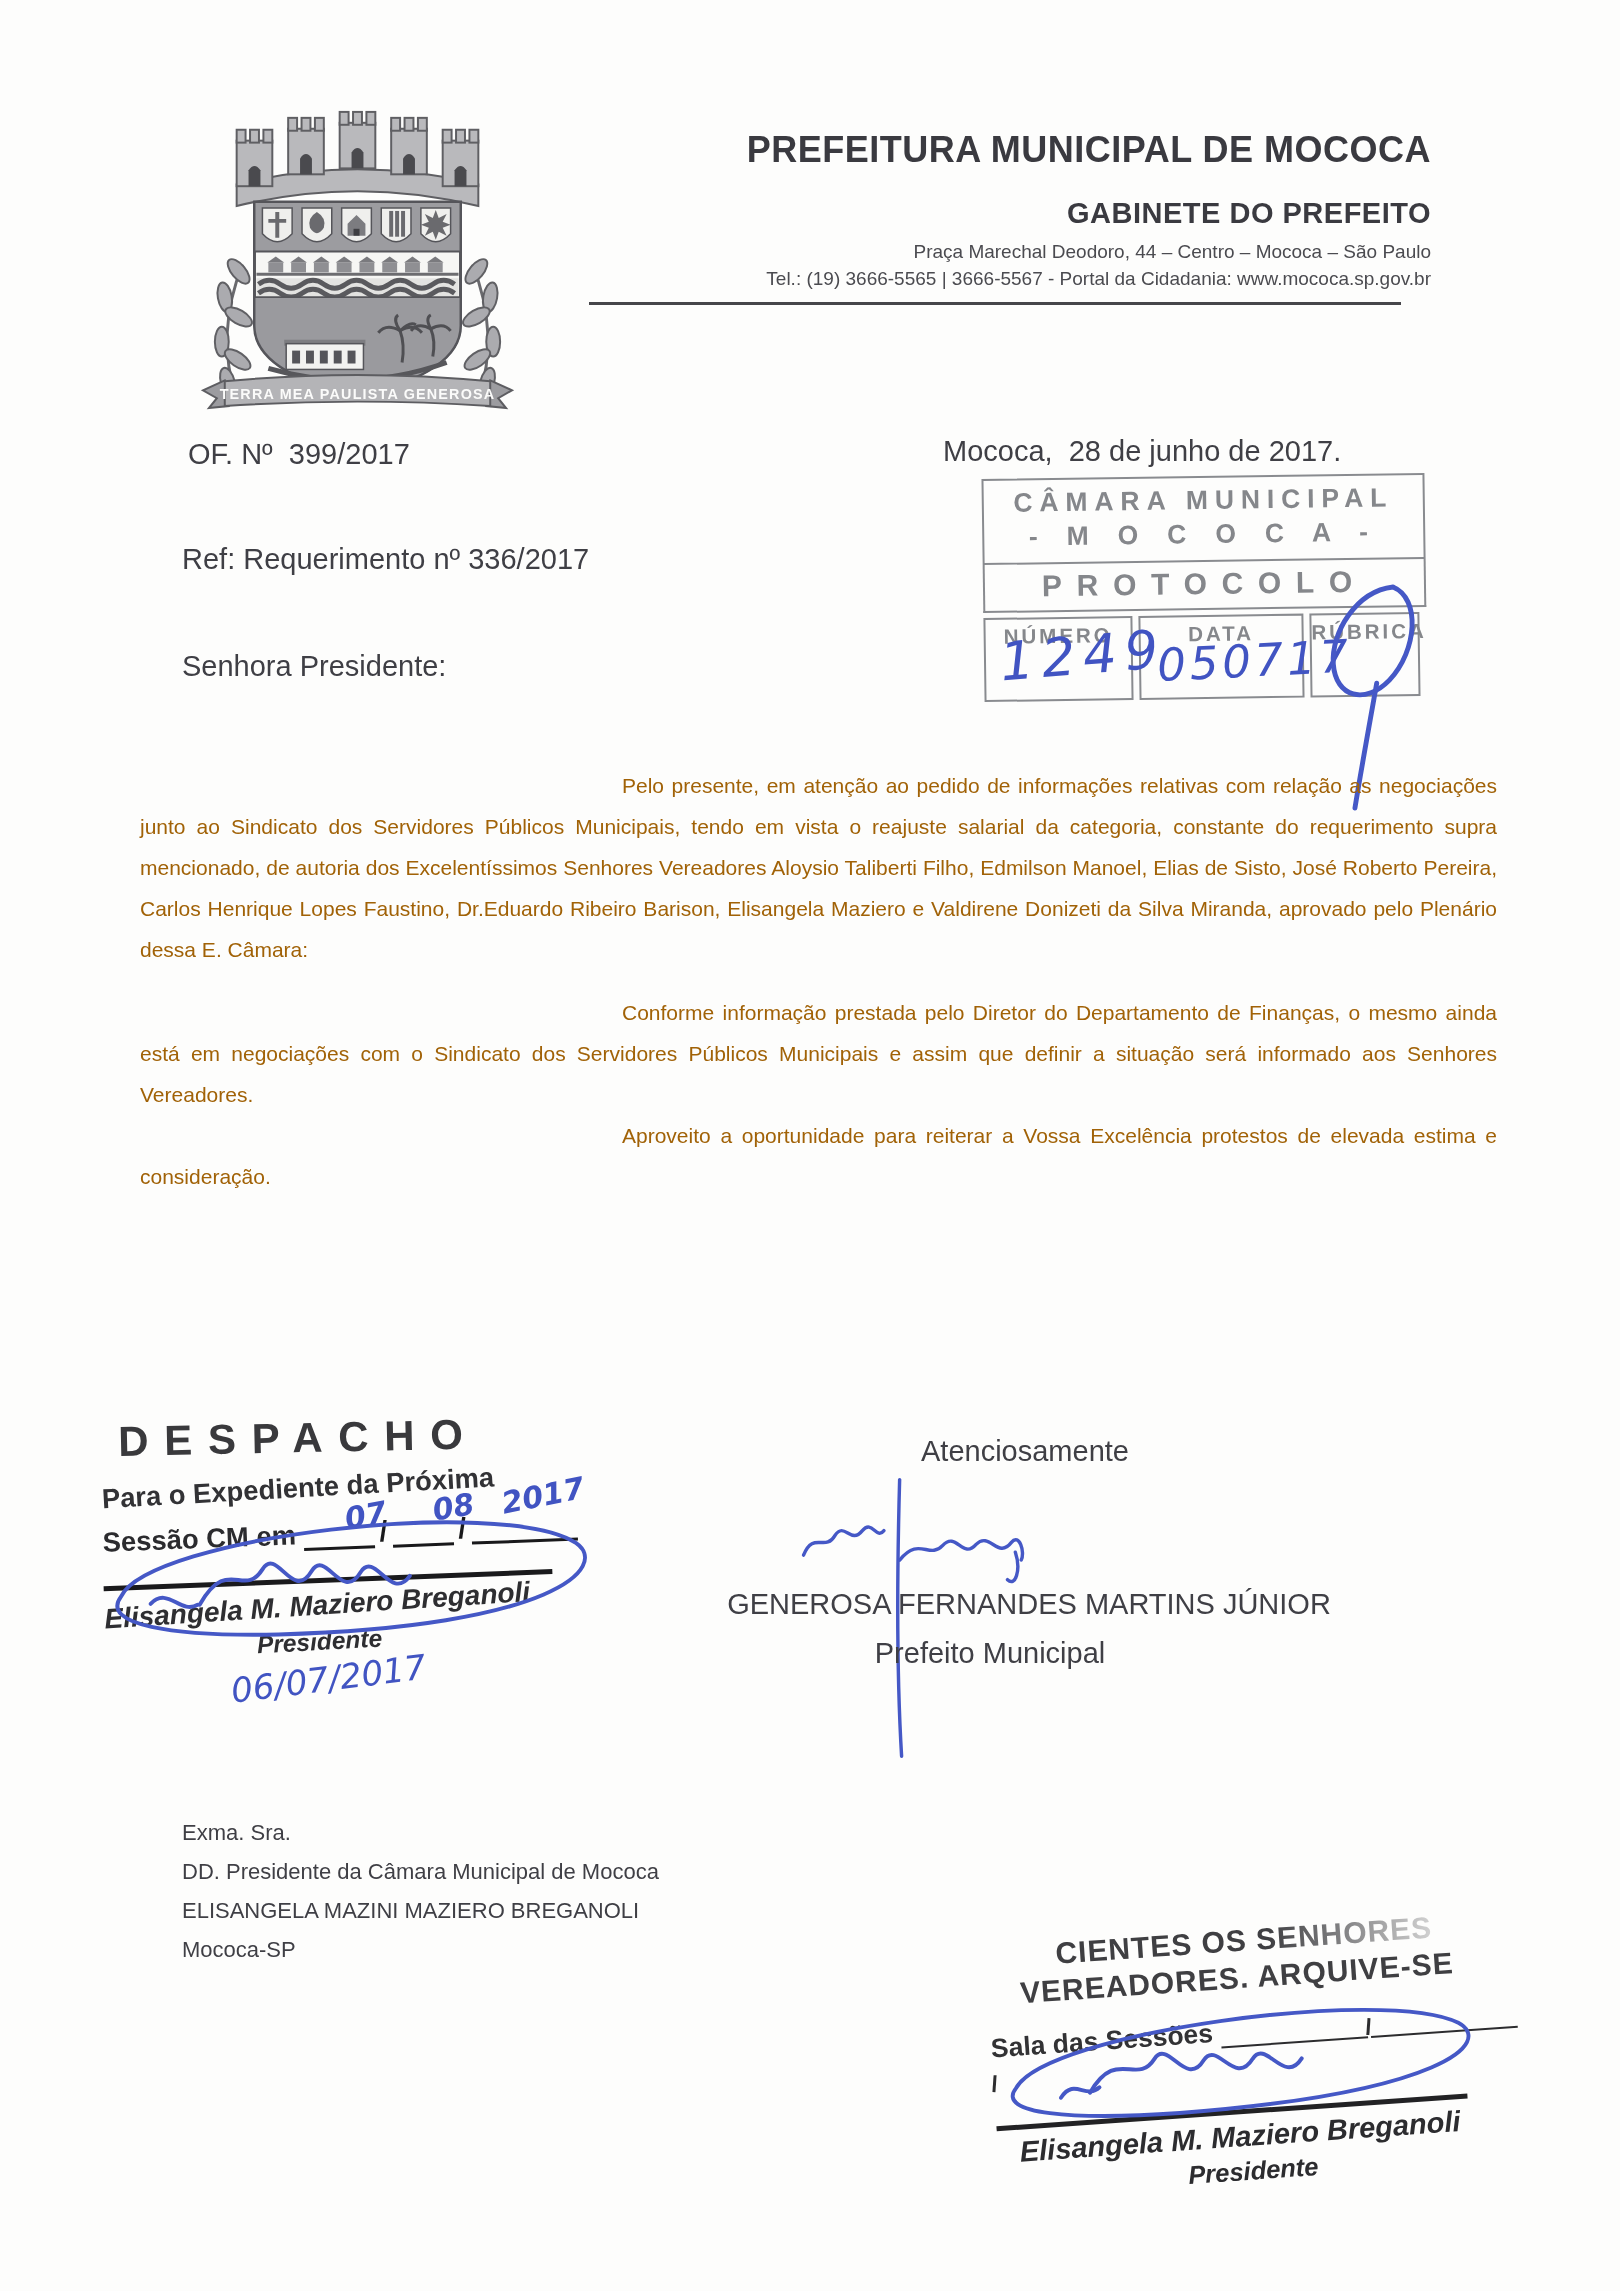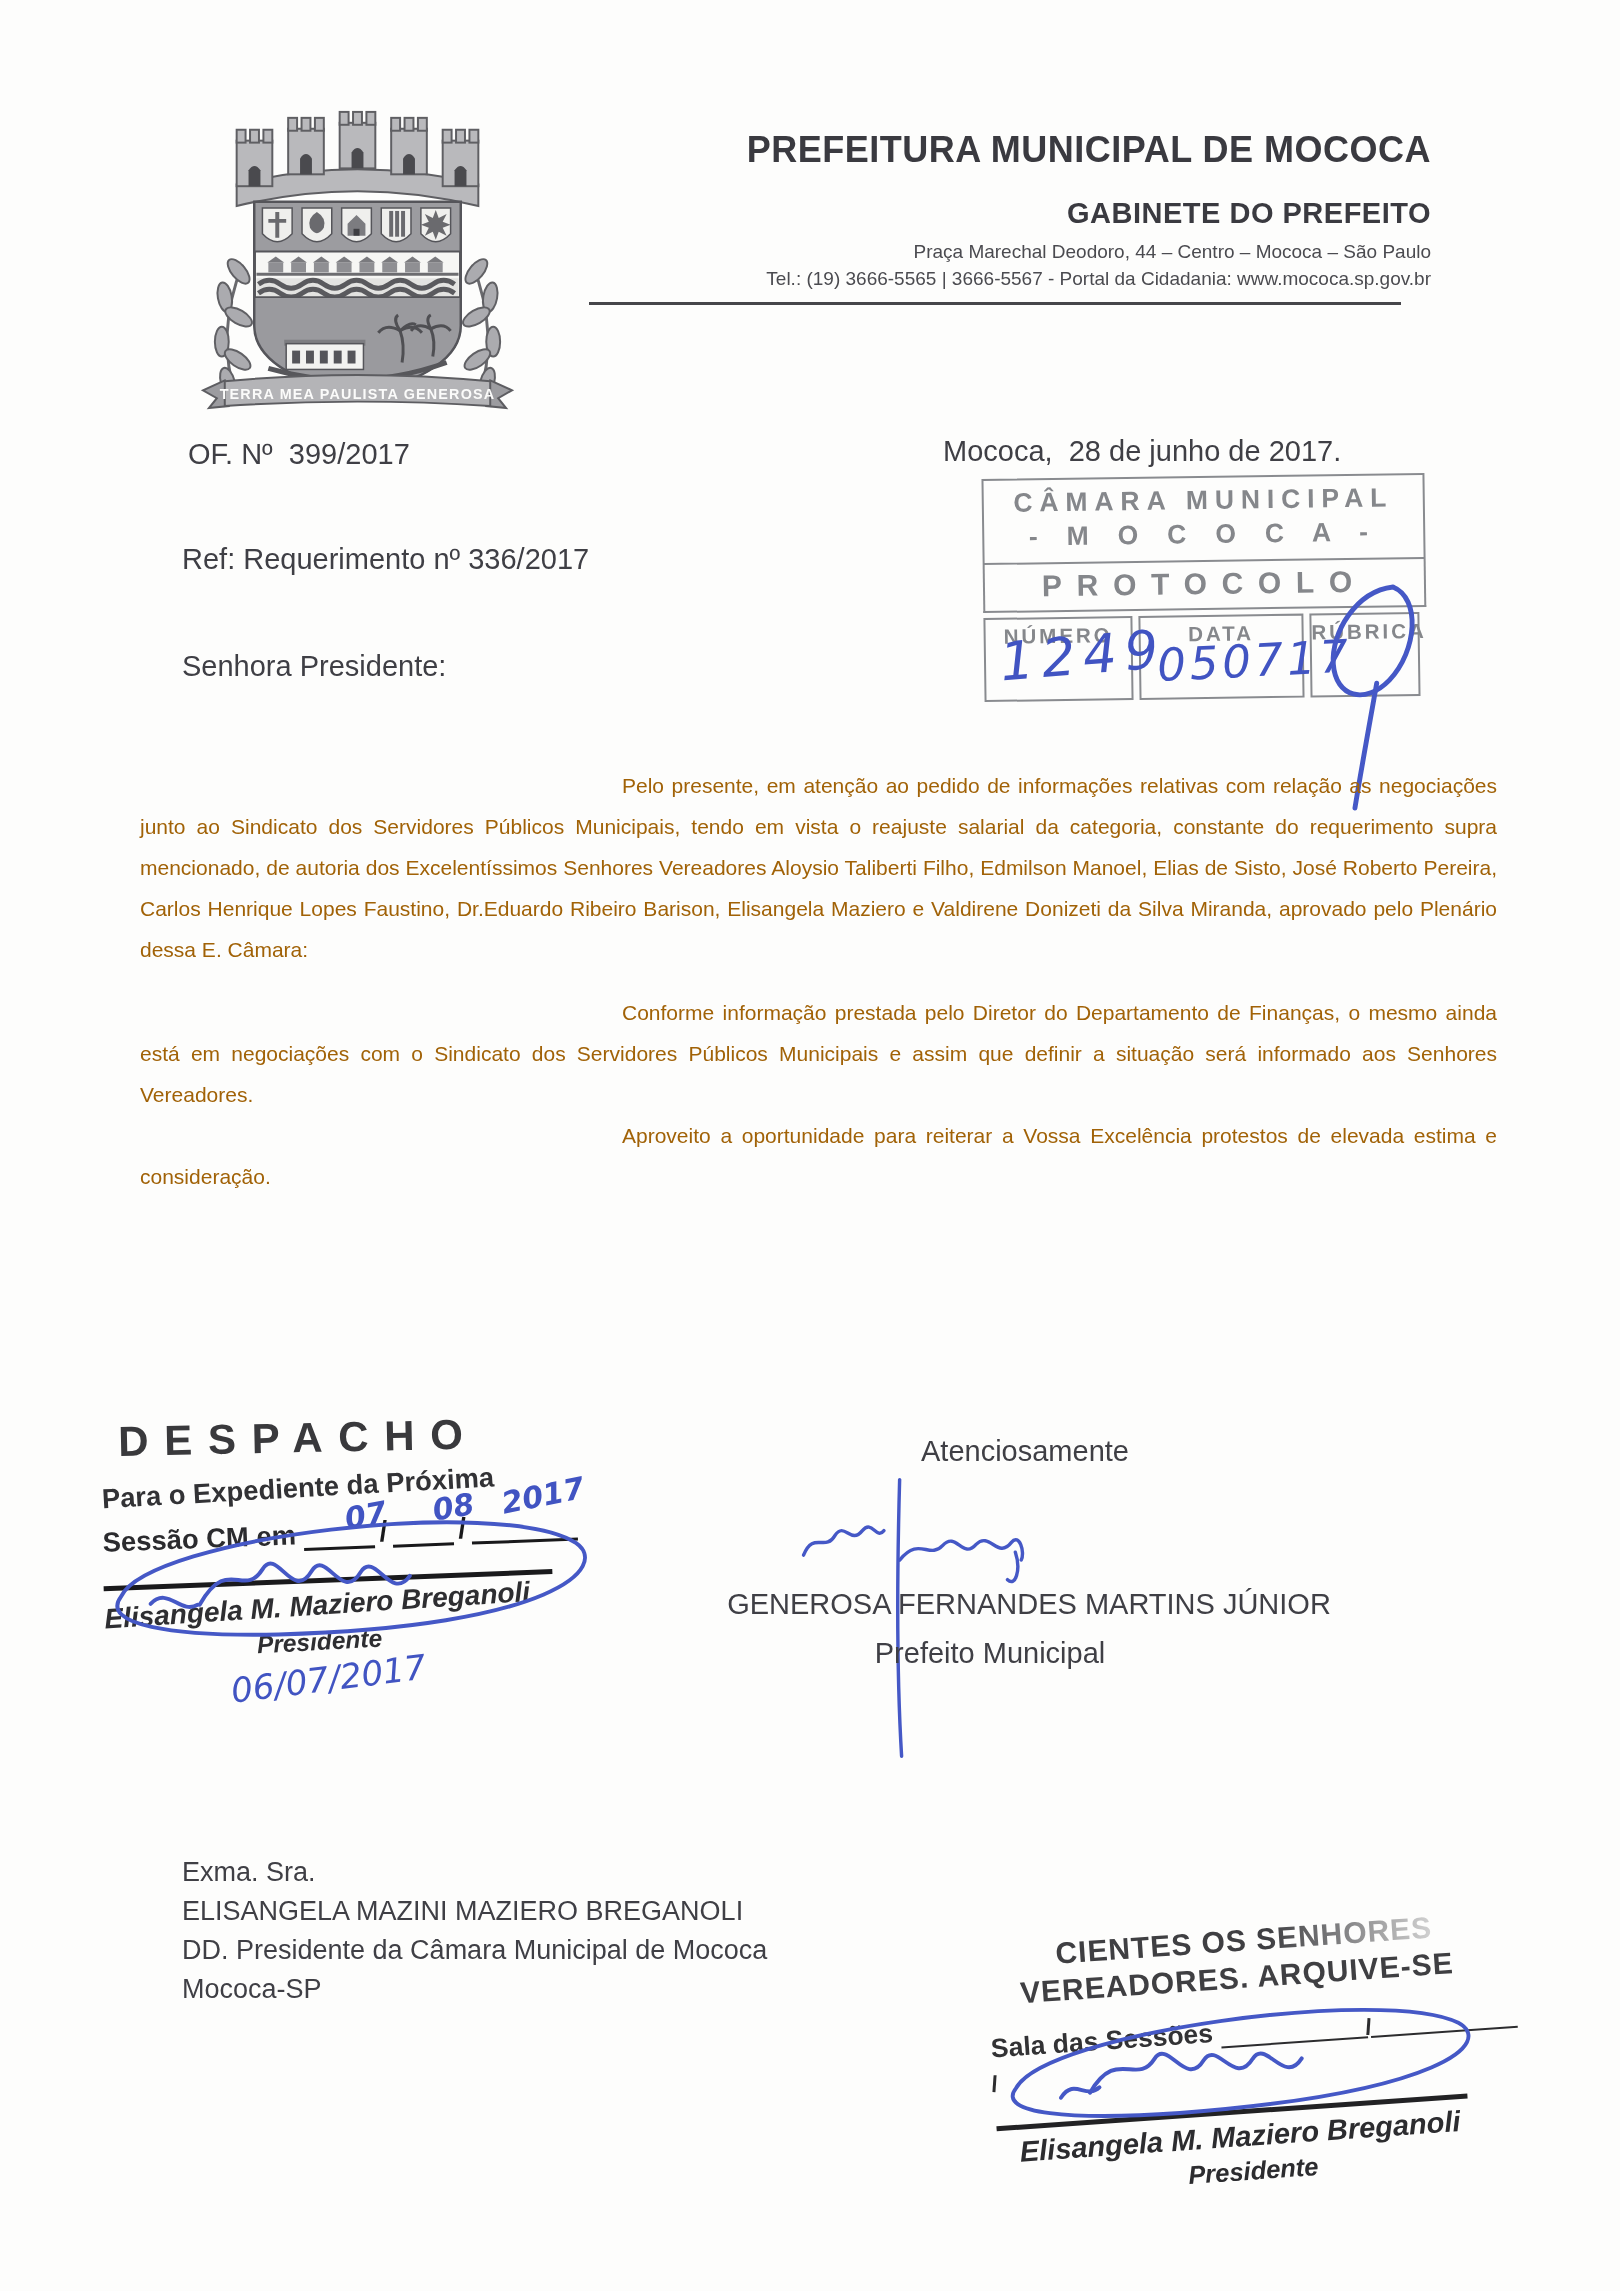--- a/index.html
+++ b/index.html
@@ -63,21 +63,21 @@
   .dp-date2{margin-left:125px;margin-top:7.8px;font-size:34px;transform:rotate(-6deg);display:inline-block;}
   .dp-sig{left:-21.6px;top:51px;}
 
   
   .farewell{left:921px;top:1435px;font-size:29px;color:#3f3f45;}
   .m-sig{left:774px;top:1462px;}
   .close-blk{left:627px;top:1588px;width:804px;text-align:center;font-size:29px;color:#3f3f45;}
   .close-title{margin-top:15.7px;padding-right:78px;}
 
   
-  .recipient{left:182px;top:1813px;font-size:27px;line-height:39px;color:#3f3f45;margin-top:40px;}
+  .recipient{left:182px;top:1813px;font-size:22px;line-height:39px;color:#3f3f45;}
 
   
   .astamp{left:992px;top:1923px;width:529px;transform:rotate(-4deg);color:#3f3f42;}
   .as-l1{position:relative;margin-left:71px;font-size:30px;font-weight:bold;letter-spacing:1px;width:max-content;}
   .as-fade{position:absolute;right:-5.9px;top:0;width:45%;height:100%;
            background:linear-gradient(90deg,rgba(253,253,252,0),rgba(253,253,252,.8));}
   .as-l2{margin-left:33px;margin-top:2.9px;font-size:30px;font-weight:bold;letter-spacing:1px;}
   .as-row{margin-top:21.6px;font-size:26.5px;font-weight:bold;color:#323234;}
   .as-seg{display:inline-block;border-bottom:2.9px solid #2c2c2e;height:19.6px;vertical-align:bottom;}
   .as-s1{width:147px;} .as-s2{width:147px;}
@@ -251,22 +251,22 @@
     <path class="sig" stroke-width="3.5" d="M128,100 C148,75 158,100 172,85 C186,70 192,100 206,84 C220,70 228,100 242,82 C250,72 256,92 252,100"></path>
     <path class="sig" stroke-width="3.5" d="M246,92 C252,110 246,128 238,120"></path>
   </svg>
   <div class="abs close-blk">
     <div>GENEROSA FERNANDES MARTINS JÚNIOR</div>
     <div class="close-title">Prefeito Municipal</div>
   </div>
 
   <div class="abs recipient">
     <div>Exma. Sra.</div>
+    <div>DD. Presidente da Câmara Municipal de Mococa</div>
     <div>ELISANGELA MAZINI MAZIERO BREGANOLI</div>
-    <div>DD. Presidente da Câmara Municipal de Mococa</div>
     <div>Mococa-SP</div>
   </div>
 
   <div class="abs astamp">
     <div class="as-l1">
       <span>CIENTES OS SENHORES</span>
       <span class="as-fade"></span>
     </div>
     <div class="as-l2">VEREADORES. ARQUIVE-SE</div>
     <div class="as-row">

